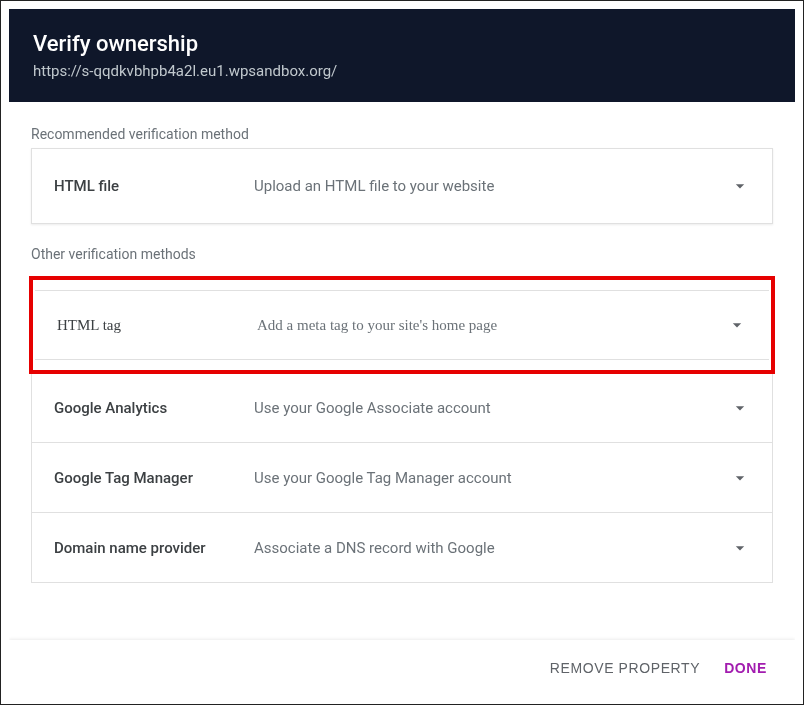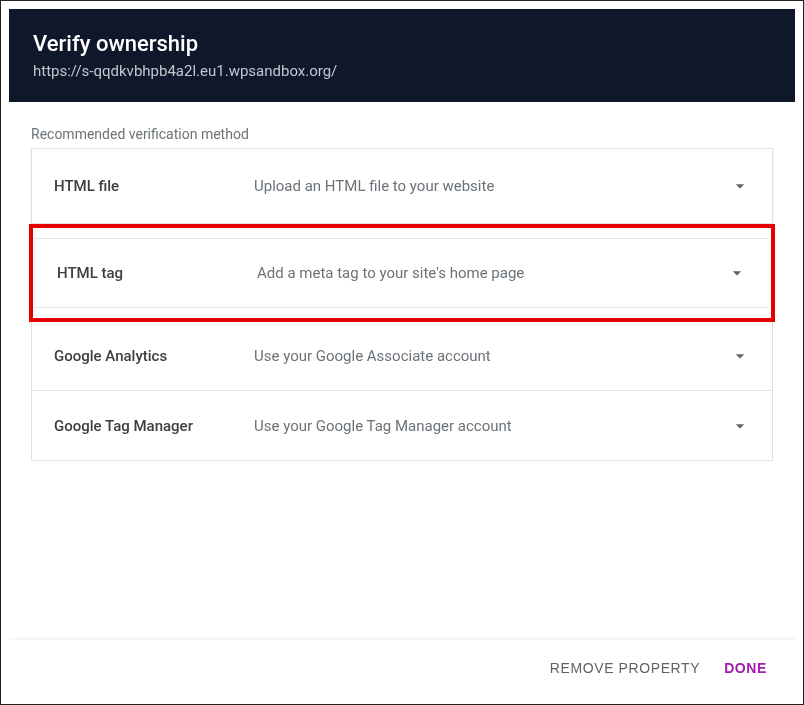--- a/index.html
+++ b/index.html
@@ -96,20 +96,21 @@
       color: #5f6368;
     }
     .highlight-wrap {
       border: 4px solid #e60000;
       padding: 10px 0;
       margin: 0 -2px;
       margin-bottom: -1px;
       position: relative;
       z-index: 1;
       background: #fff;
+      font-family: Liberation Serif, serif;
     }
     .highlight-wrap .method-card {
       border-left: none;
       border-right: none;
       border-radius: 0;
       margin: 0 2px;
     }
     .method-list {
       border-radius: 2px;
     }
@@ -155,20 +156,21 @@
       <div class="section-label">Recommended verification method</div>
 
       <div class="method-card recommended">
         <div class="method-name">HTML file</div>
         <div class="method-desc">Upload an HTML file to your website</div>
         <svg class="chevron" viewBox="0 0 24 24">
             <path fill="currentColor" d="M7 10l5 5 5-5z"></path>
           </svg>
       </div>
 
+      <div class="section-label other">Other verification methods</div>
 
       <div class="method-list">
 
         <div class="highlight-wrap">
           <div class="method-card">
             <div class="method-name">HTML tag</div>
             <div class="method-desc">Add a meta tag to your site's home page</div>
             <svg class="chevron" viewBox="0 0 24 24">
                 <path fill="currentColor" d="M7 10l5 5 5-5z"></path>
               </svg>
@@ -184,20 +186,27 @@
         </div>
 
         <div class="method-card">
           <div class="method-name">Google Tag Manager</div>
           <div class="method-desc">Use your Google Tag Manager account</div>
           <svg class="chevron" viewBox="0 0 24 24">
               <path fill="currentColor" d="M7 10l5 5 5-5z"></path>
             </svg>
         </div>
 
+        <div class="method-card">
+          <div class="method-name">Domain name provider</div>
+          <div class="method-desc">Associate a DNS record with Google</div>
+          <svg class="chevron" viewBox="0 0 24 24">
+              <path fill="currentColor" d="M7 10l5 5 5-5z"></path>
+            </svg>
+        </div>
 
       </div>
 
     </div>
 
     <div class="footer">
       <button class="btn-text btn-remove">REMOVE PROPERTY</button>
       <button class="btn-text btn-done">DONE</button>
     </div>
 

